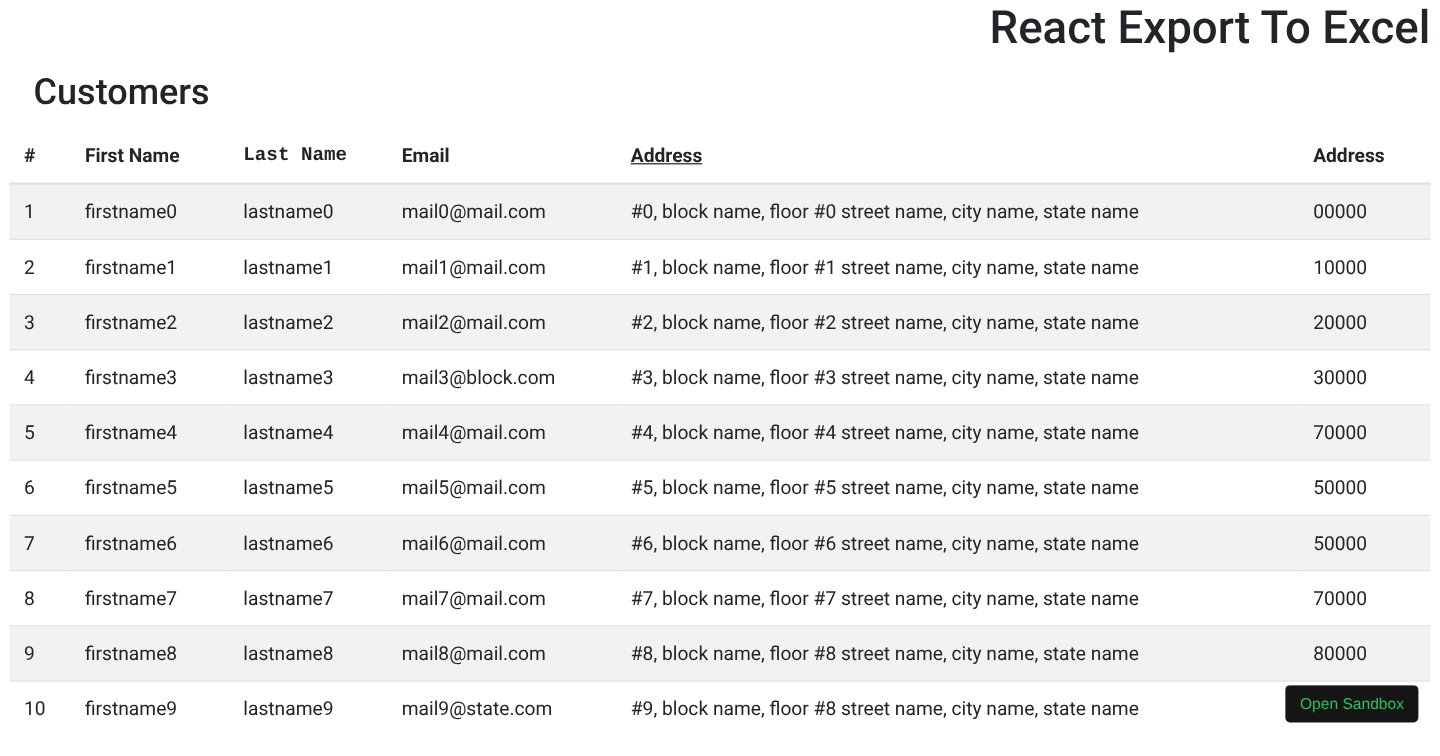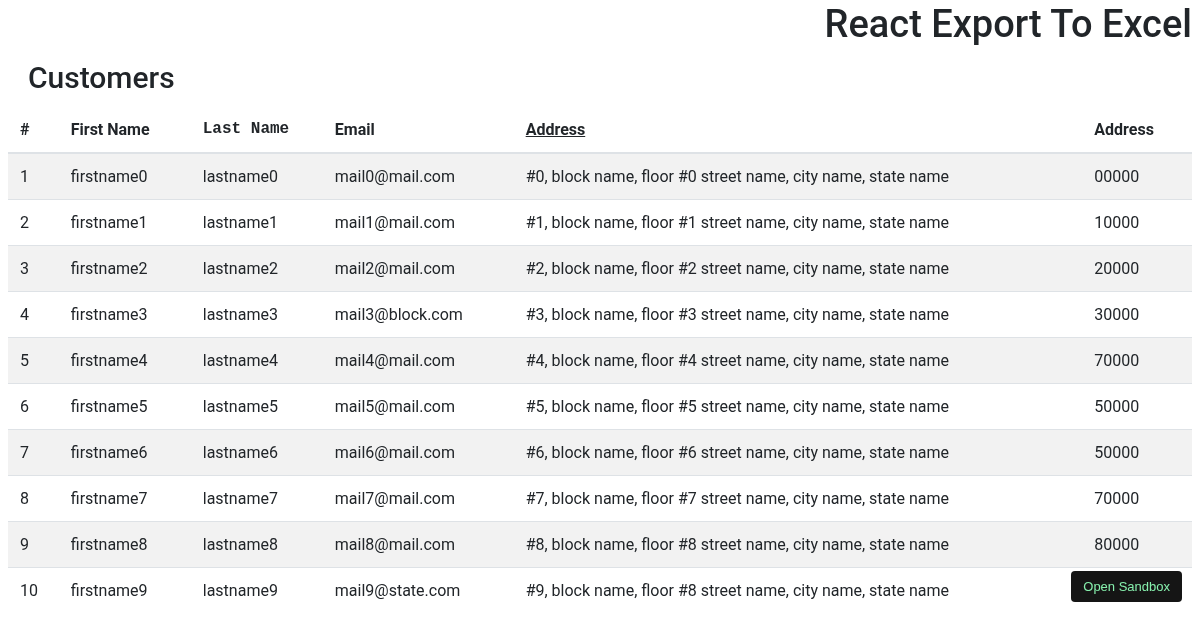--- a/index.html
+++ b/index.html
@@ -72,21 +72,21 @@
     .col-first { width: 130px; }
     .col-last { width: 130px; font-family: Liberation Mono, monospace; }
     .col-email { width: 188px; }
     .col-address { width: 560px; text-decoration: underline; }
     .col-postcode { width: 108px; }
     .sandbox-btn {
       position: fixed;
       right: 18px;
       bottom: 28px;
       background: #151515;
-      color: #86efac;
+      color: #22c55e;
       font-size: 13px;
       padding: 8px 12px;
       border-radius: 4px;
       cursor: pointer;
       border: none;
     }
   </style>
 </head>
 <body>
 

